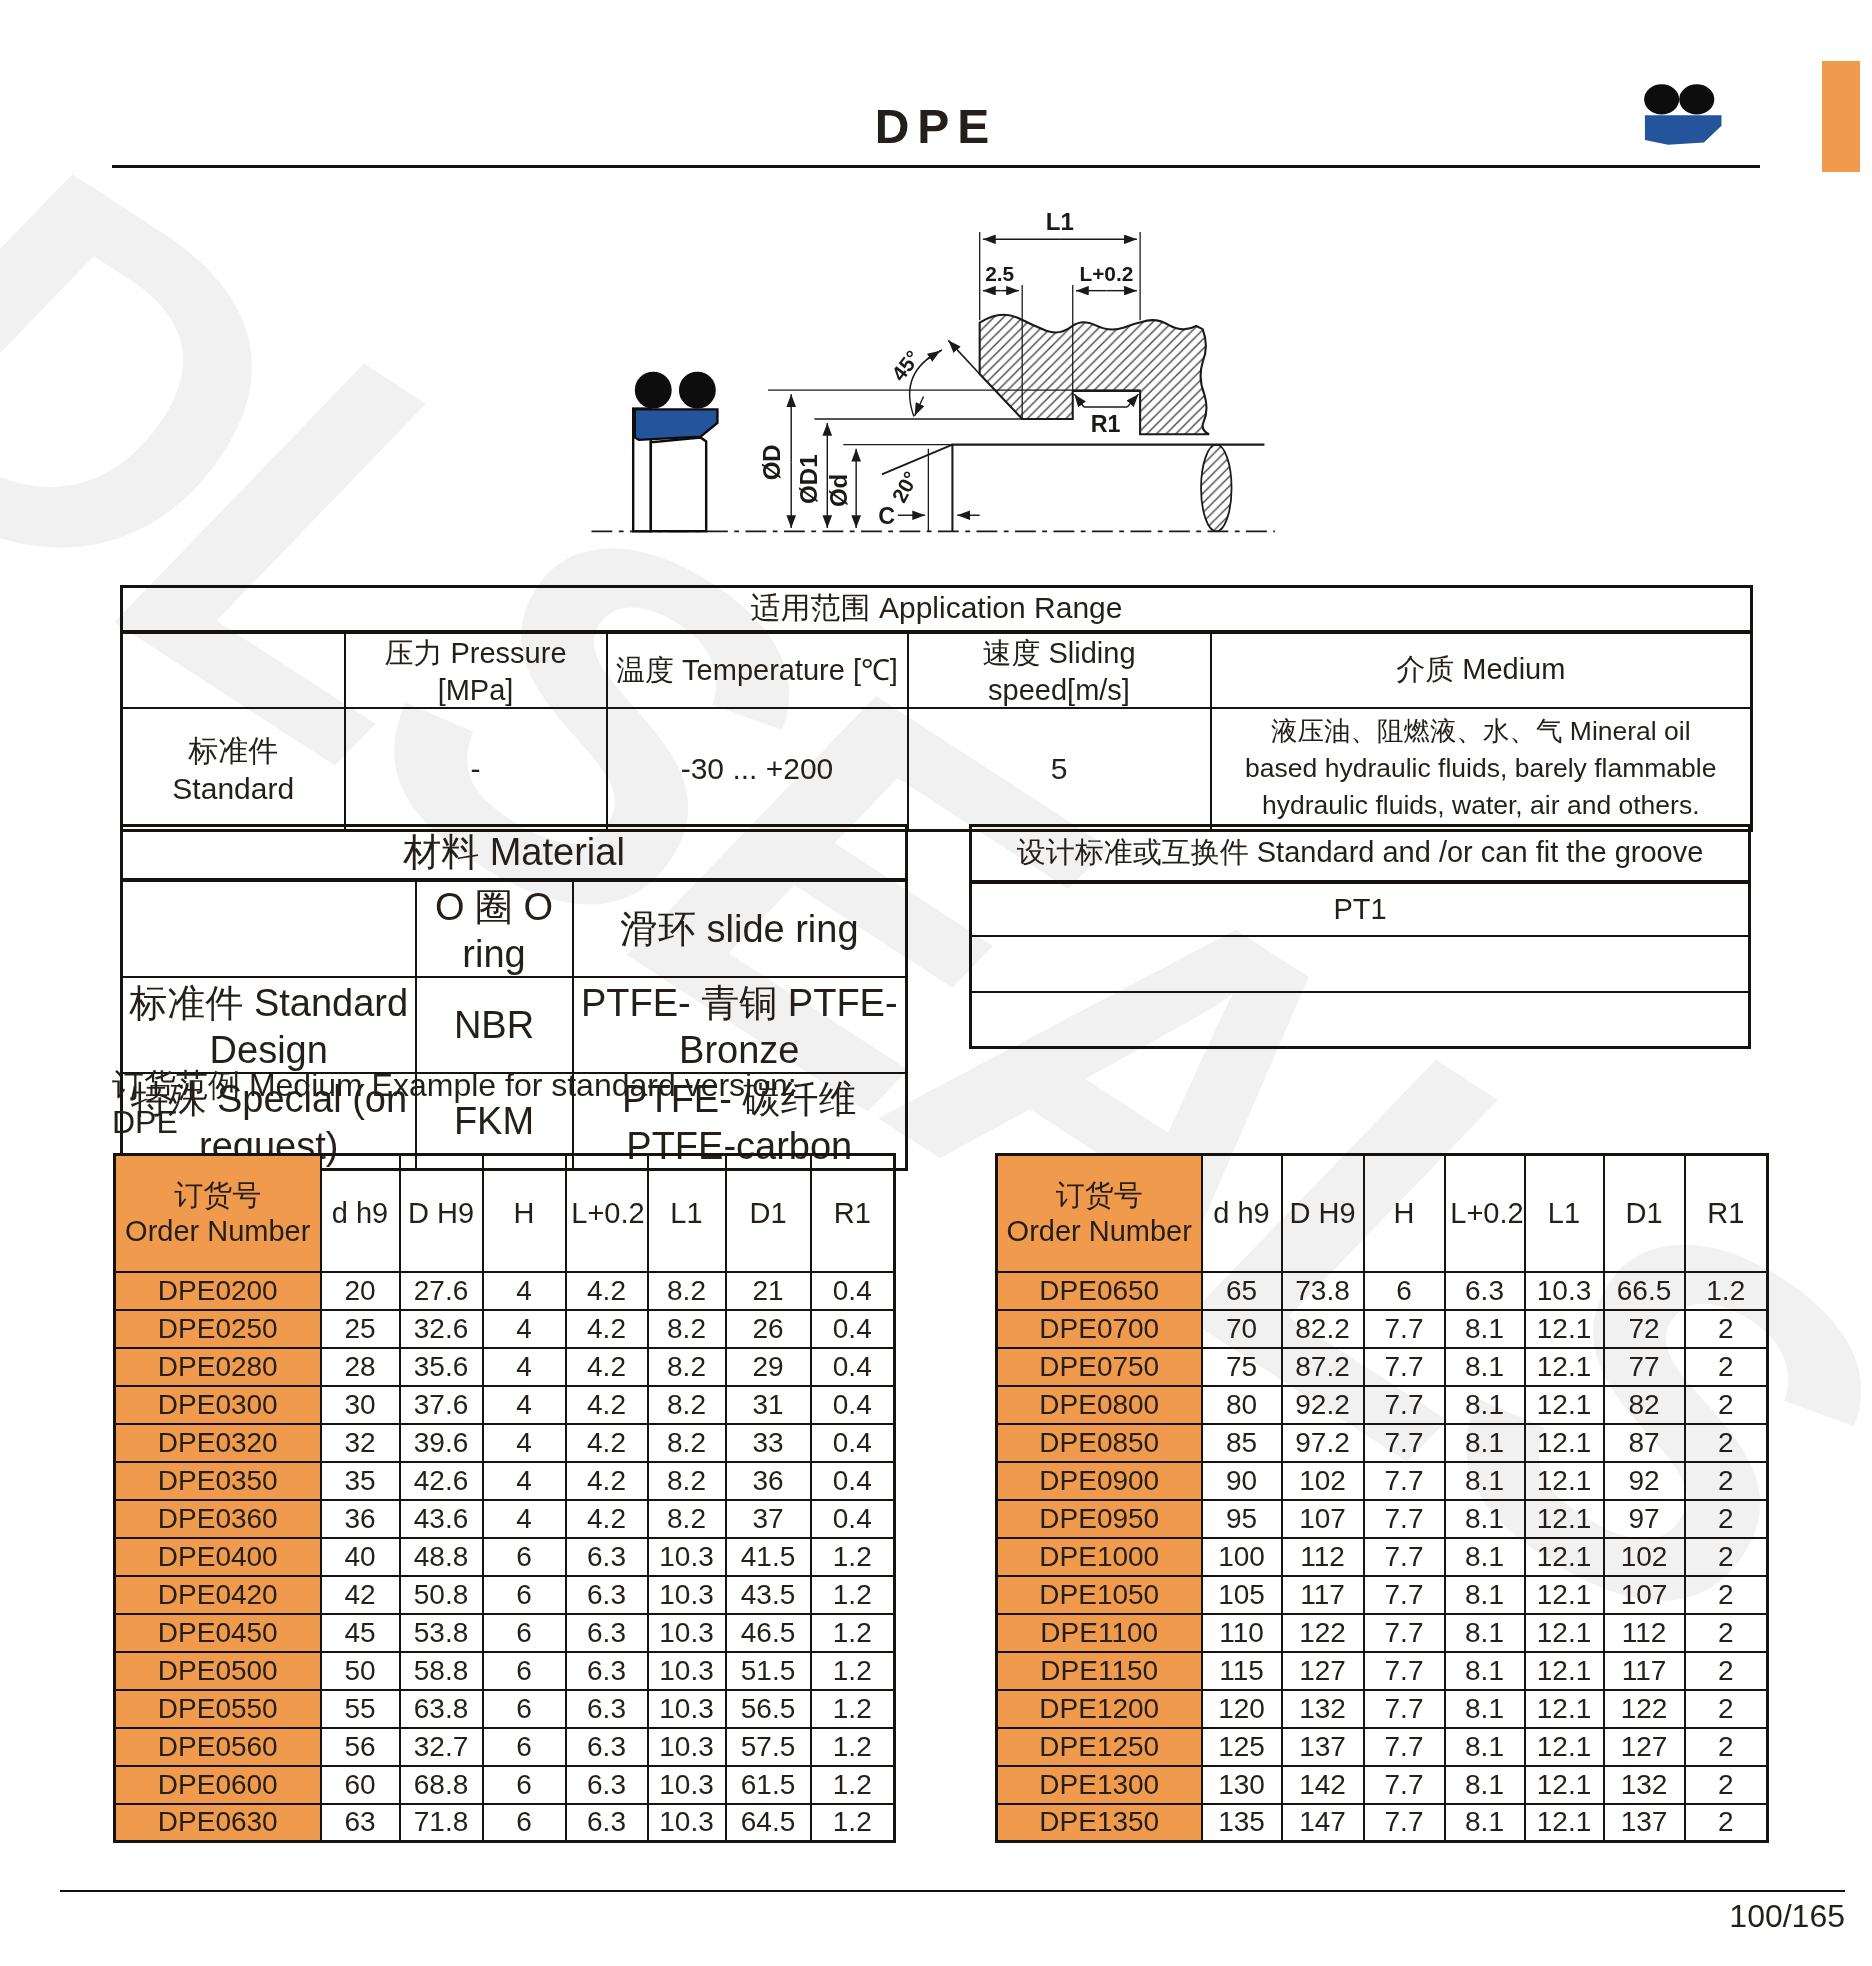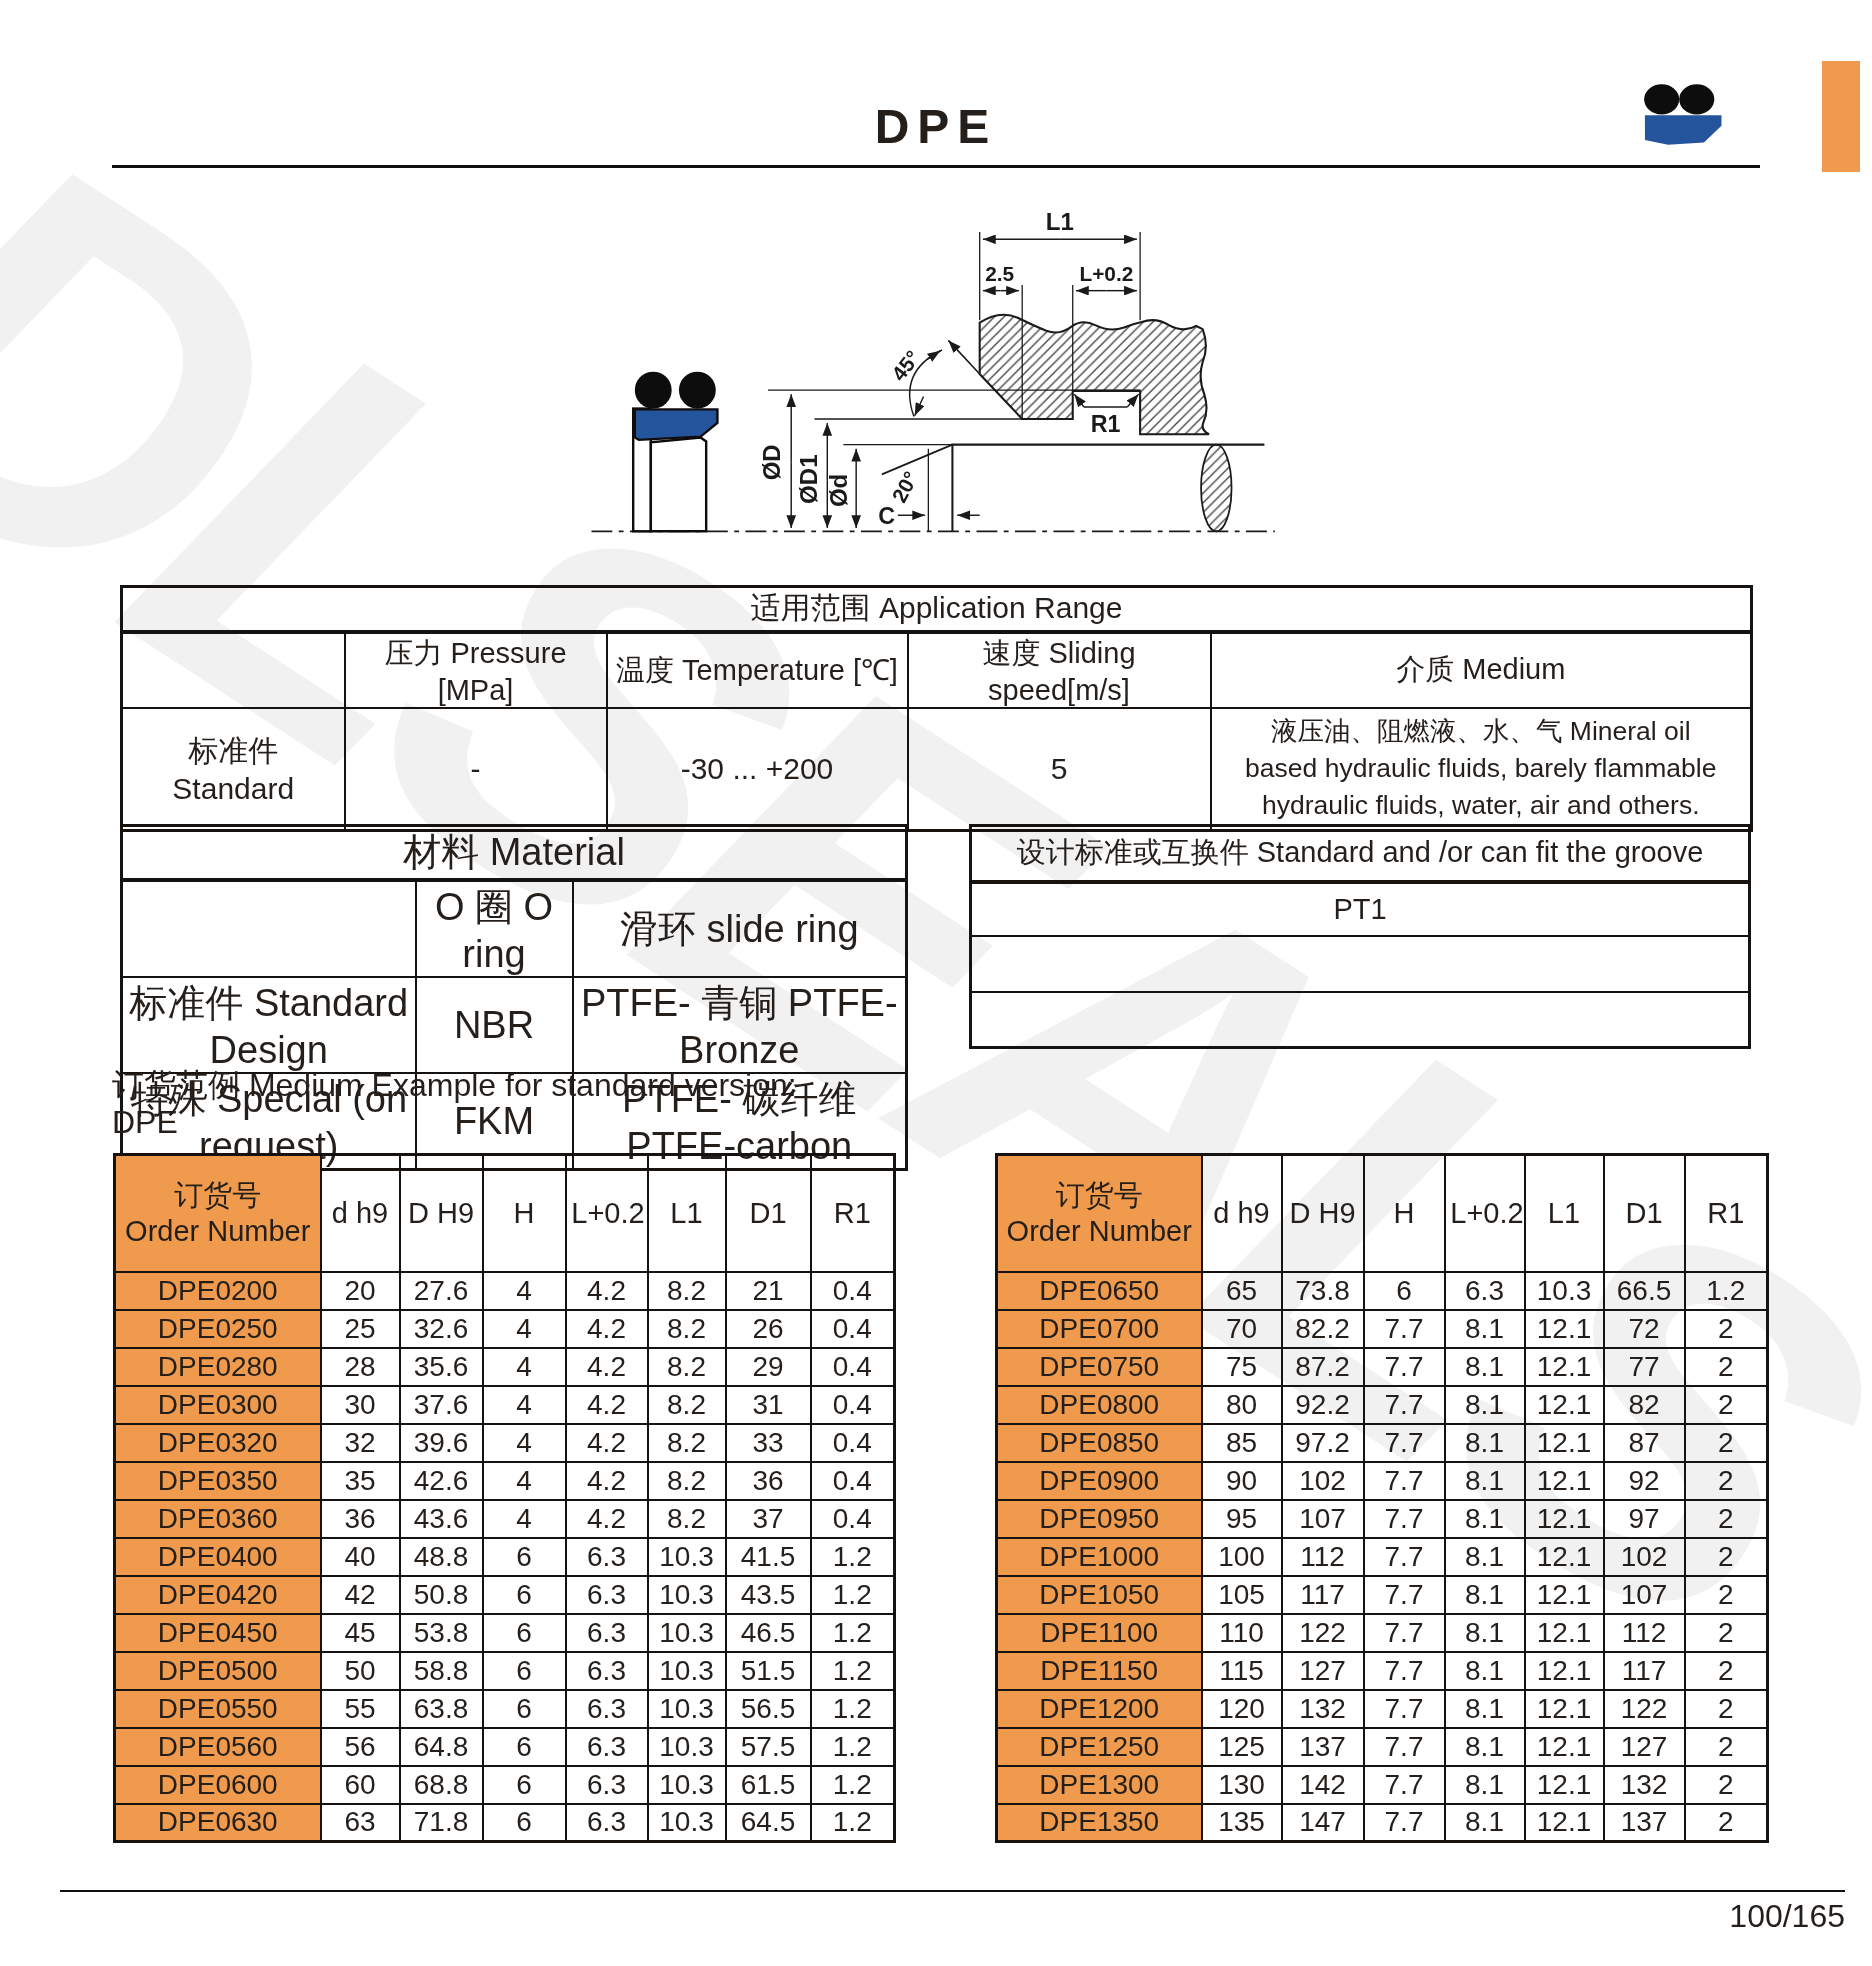--- a/index.html
+++ b/index.html
@@ -403,21 +403,21 @@
             <td>63.8</td>
             <td>6</td>
             <td>6.3</td>
             <td>10.3</td>
             <td>56.5</td>
             <td>1.2</td>
           </tr>
           <tr>
             <td class="ord">DPE0560</td>
             <td>56</td>
-            <td>64.8</td>
+            <td>32.7</td>
             <td>6</td>
             <td>6.3</td>
             <td>10.3</td>
             <td>57.5</td>
             <td>1.2</td>
           </tr>
           <tr>
             <td class="ord">DPE0600</td>
             <td>60</td>
             <td>68.8</td>

